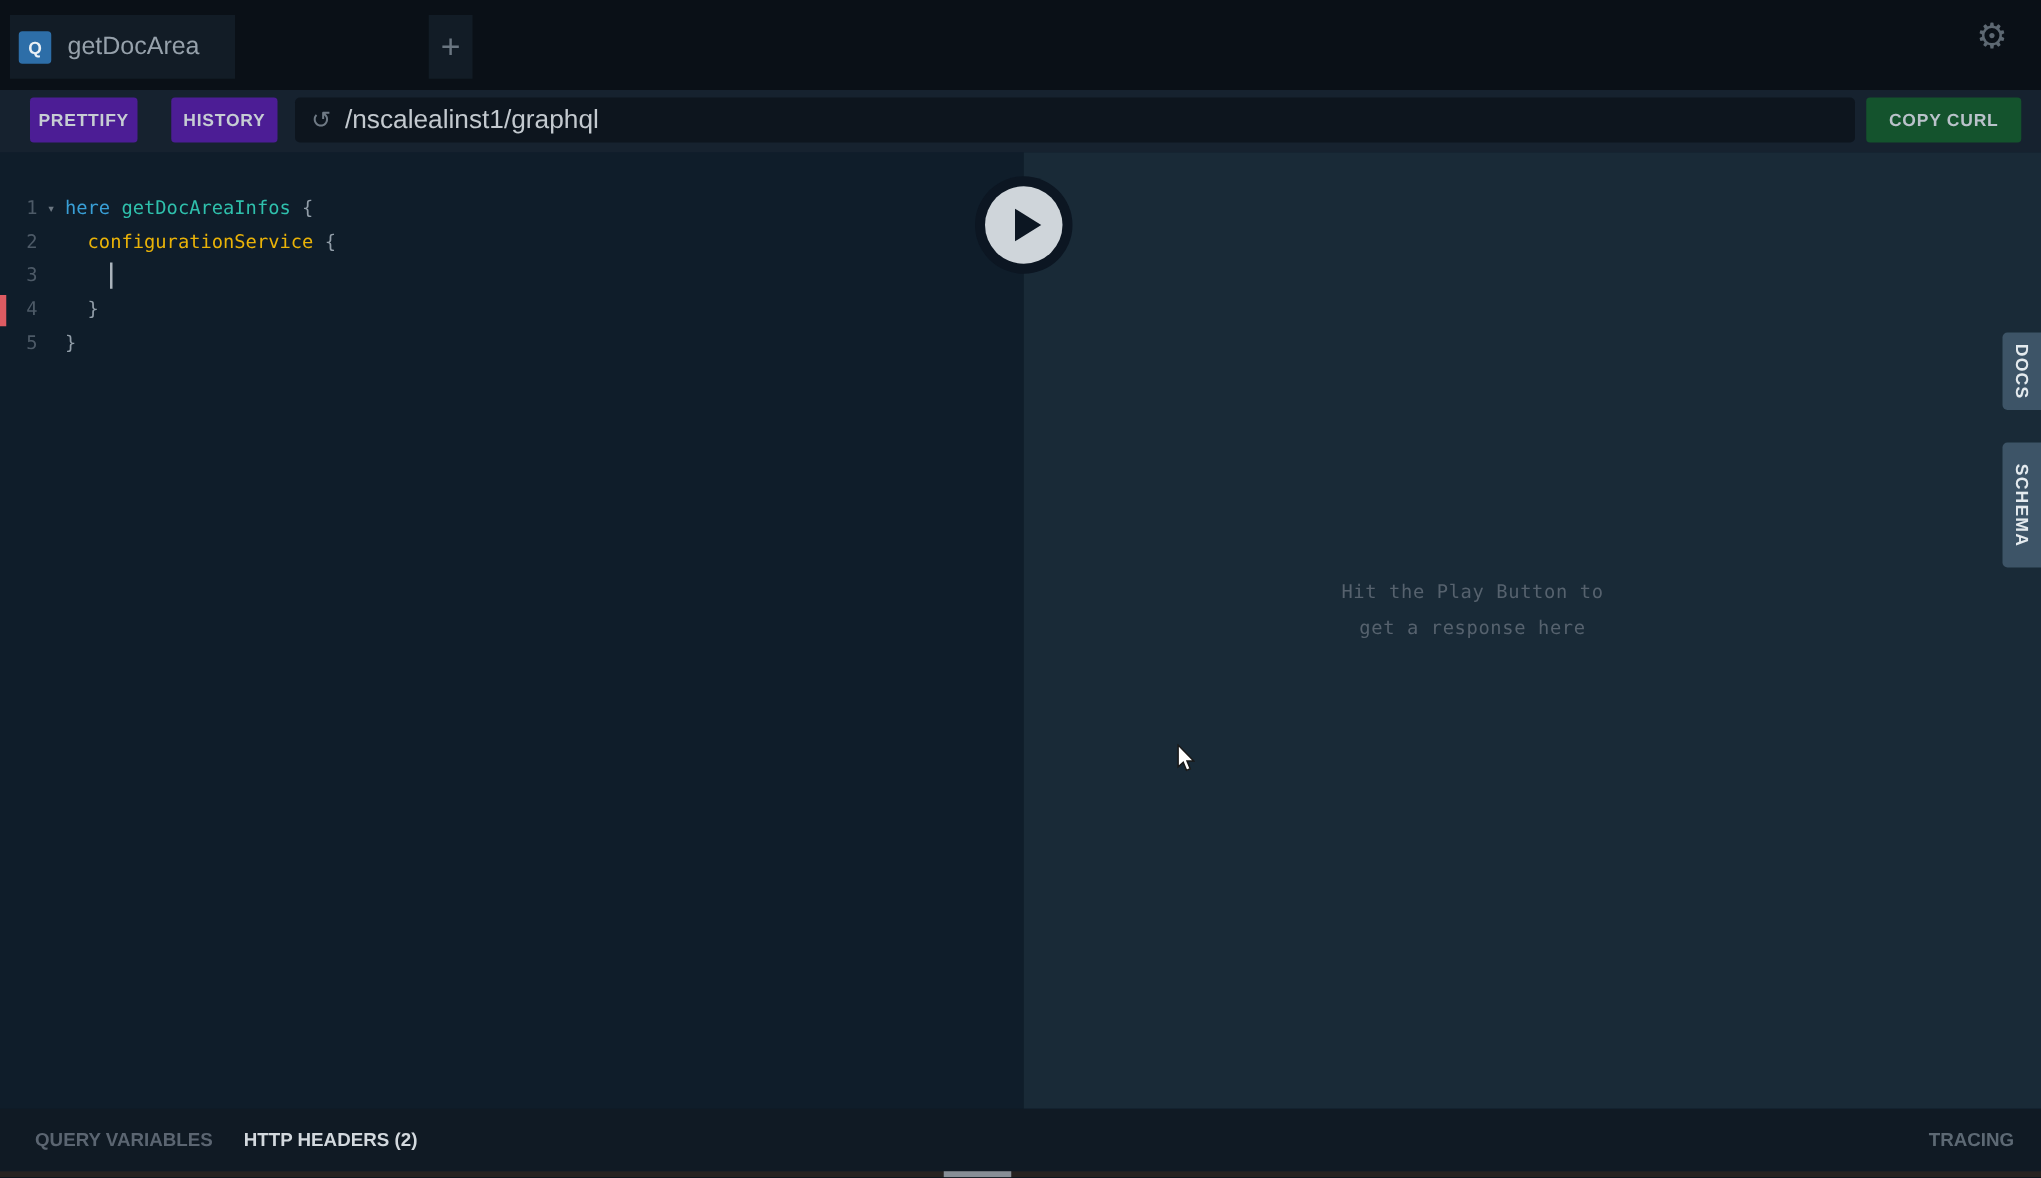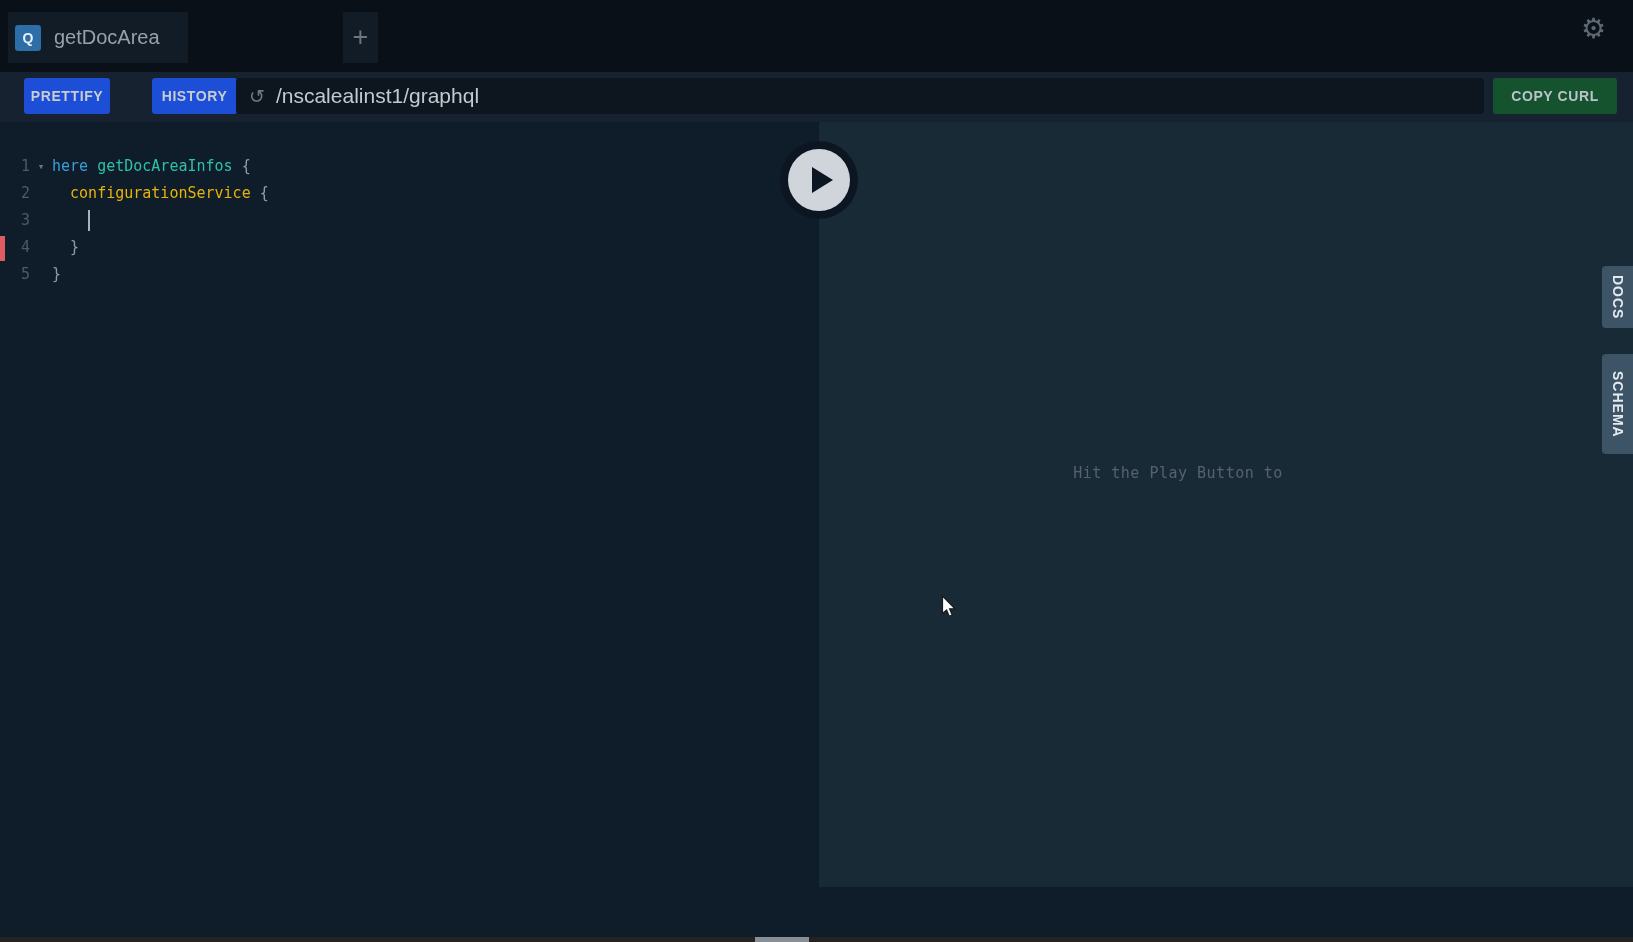--- a/index.html
+++ b/index.html
@@ -16,26 +16,26 @@
   .tab-active{position:absolute;left:200px;top:12px;width:128px;height:60px;background:#16222f;
        display:flex;align-items:center;justify-content:center;gap:11px;cursor:pointer;}
   .tab-active-label{color:#eef2f6;font-size:16px;font-weight:600;}
   .tab-close{color:#76828d;font-size:19px;line-height:1;cursor:pointer;}
   .tab-plus{position:absolute;left:343px;top:12px;width:35px;height:51px;background:#121c26;
        color:#6a7681;font-size:27px;display:flex;align-items:center;justify-content:center;cursor:pointer;font-weight:300;}
   .gear{position:absolute;left:1581px;top:15px;font-size:28px;color:#5d6872;cursor:pointer;line-height:1;}
 
   
   .toolbar{position:absolute;left:0;top:72px;width:1633px;height:50px;background:#16222f;}
-  .tbtn{position:absolute;top:6px;height:36px;background:#1d4ed8;border-radius:3px;border:none;
+  .tbtn{position:absolute;top:6px;height:36px;background:#4c1d95;border-radius:3px;border:none;
        color:#c6cdd3;font-weight:bold;font-size:14px;letter-spacing:.6px;
        display:flex;align-items:center;justify-content:center;cursor:pointer;
        font-family:"Liberation Sans",sans-serif;}
   .btn-prettify{left:24px;width:86px;}
-  .btn-history{left:152px;width:85px;}
+  .btn-history{left:137px;width:85px;}
   .url-box{position:absolute;left:236px;top:6px;width:1248px;height:36px;background:#0d151e;
        border-radius:4px;display:flex;align-items:center;gap:11px;padding:0 13px;box-sizing:border-box;}
   .reload-icon{color:#6f7a85;font-size:19px;line-height:1;cursor:pointer;}
   .url-text{color:#c3c9cf;font-size:21px;}
   .btn-copycurl{left:1493px;width:124px;background:#14532d;color:#bac2ca;}
 
   
   .editor{position:absolute;left:0;top:122px;width:819px;height:765px;background:#0f1d2a;}
   .code{position:absolute;left:0;top:31px;width:100%;
        font-family:"DejaVu Sans Mono","Liberation Mono",monospace;font-size:15px;line-height:27px;}
@@ -146,25 +146,31 @@
 
   <div class="play">
     <div class="play-inner">
       <div class="play-tri"></div>
     </div>
   </div>
 
   <div class="response"></div>
   <div class="hint">
     <div>Hit the Play Button to</div>
+    <div>get a response here</div>
   </div>
 
   <div class="side-tab side-docs">DOCS</div>
   <div class="side-tab side-schema">SCHEMA</div>
 
+  <div class="bottombar">
+    <div class="bb-label bb-qv">QUERY VARIABLES</div>
+    <div class="bb-label bb-hh">HTTP HEADERS (2)</div>
+    <div class="bb-label bb-tr">TRACING</div>
+  </div>
 
   <div class="strip"></div>
   <div class="strip-thumb"></div>
 
   <svg class="cursor" width="15" height="23" viewBox="0 0 15 23">
     <path d="M1.5 1 L1.5 18.5 L5.6 14.9 L8.2 21.3 L11.2 20 L8.6 13.8 L14 13.8 Z" fill="#ffffff" stroke="#1a1a1a" stroke-width="1.2"></path>
   </svg>
 
 </div>
 

